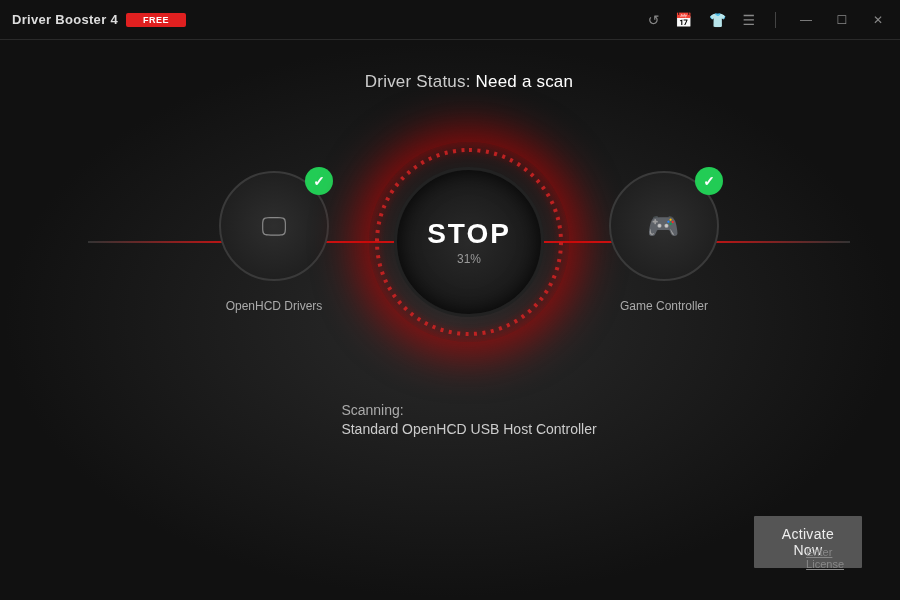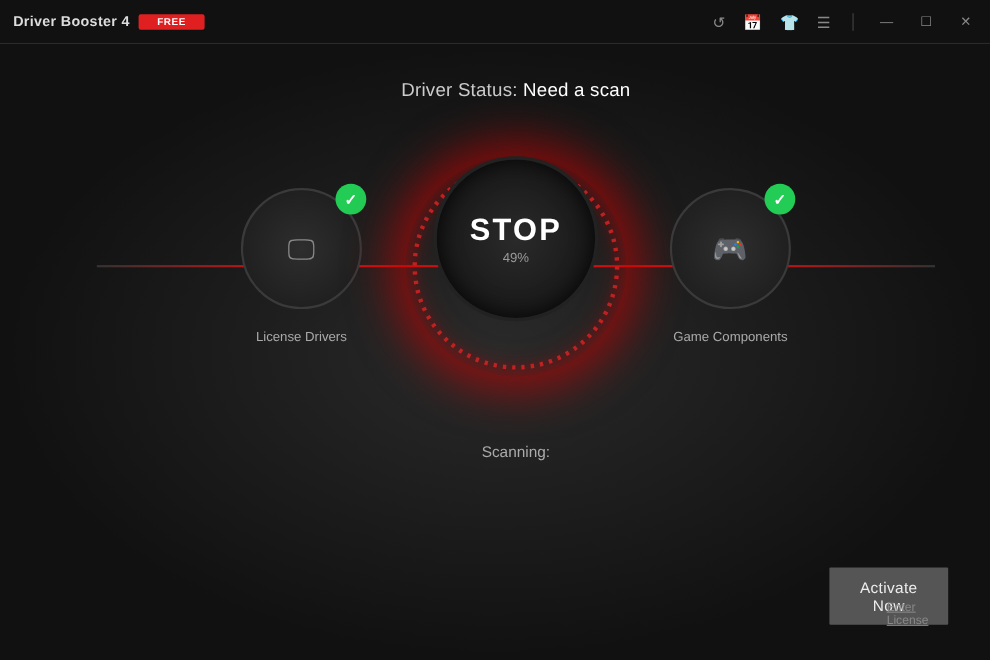--- a/index.html
+++ b/index.html
@@ -191,21 +191,21 @@
       flex-direction: column;
       align-items: center;
     }
 
     .stop-btn-outer {
       width: 200px;
       height: 200px;
       border-radius: 50%;
       position: relative;
       display: flex;
-      align-items: flex-start;
+      align-items: center;
       justify-content: center;
     }
 
     
     .stop-ring {
       width: 200px;
       height: 200px;
       border-radius: 50%;
       background: radial-gradient(circle at center, transparent 60%, rgba(200,0,0,0.3) 75%, rgba(255,30,30,0.8) 88%, rgba(255,60,60,0.5) 100%);
       box-shadow: 0 0 40px 15px rgba(200,0,0,0.6), inset 0 0 30px rgba(200,0,0,0.4);
@@ -322,49 +322,50 @@
 
   <div class="scan-area">
 
     <div class="h-line"></div>
 
     <div class="side-circle-outer">
       <div class="side-circle">
         <span class="circle-icon">🖵</span>
         <div class="check-badge">✓</div>
       </div>
-      <span class="side-circle-label">License Drivers</span>
+      <span class="side-circle-label">OpenHCD Drivers</span>
     </div>
 
     <div class="stop-btn-wrapper">
       <div class="stop-btn-outer">
         <div class="stop-ring"></div>
 
         <svg class="progress-svg" width="200" height="200">
 
           <circle cx="100" cy="100" r="92" fill="none" stroke="#cc2222" stroke-width="4" stroke-dasharray="3 5.5" stroke-dashoffset="0" opacity="0.9"></circle>
         </svg>
         <div class="stop-inner">
           <span class="stop-text">STOP</span>
-          <span class="stop-percent">49%</span>
+          <span class="stop-percent">31%</span>
         </div>
       </div>
     </div>
 
     <div class="side-circle-outer">
       <div class="side-circle">
         <span class="circle-icon">🎮</span>
         <div class="check-badge">✓</div>
       </div>
-      <span class="side-circle-label">Game Components</span>
+      <span class="side-circle-label">Game Controller</span>
     </div>
   </div>
 
   <div class="scanning-info">
     <div class="scanning-label">Scanning:</div>
+    <div class="scanning-item">Standard OpenHCD USB Host Controller</div>
   </div>
 
   <div style="position:absolute; bottom:20px; right:18px;">
     <button class="activate-btn">Activate Now</button>
     <div class="enter-license">Enter License</div>
   </div>
 
 </div>
 
 </body></html>

